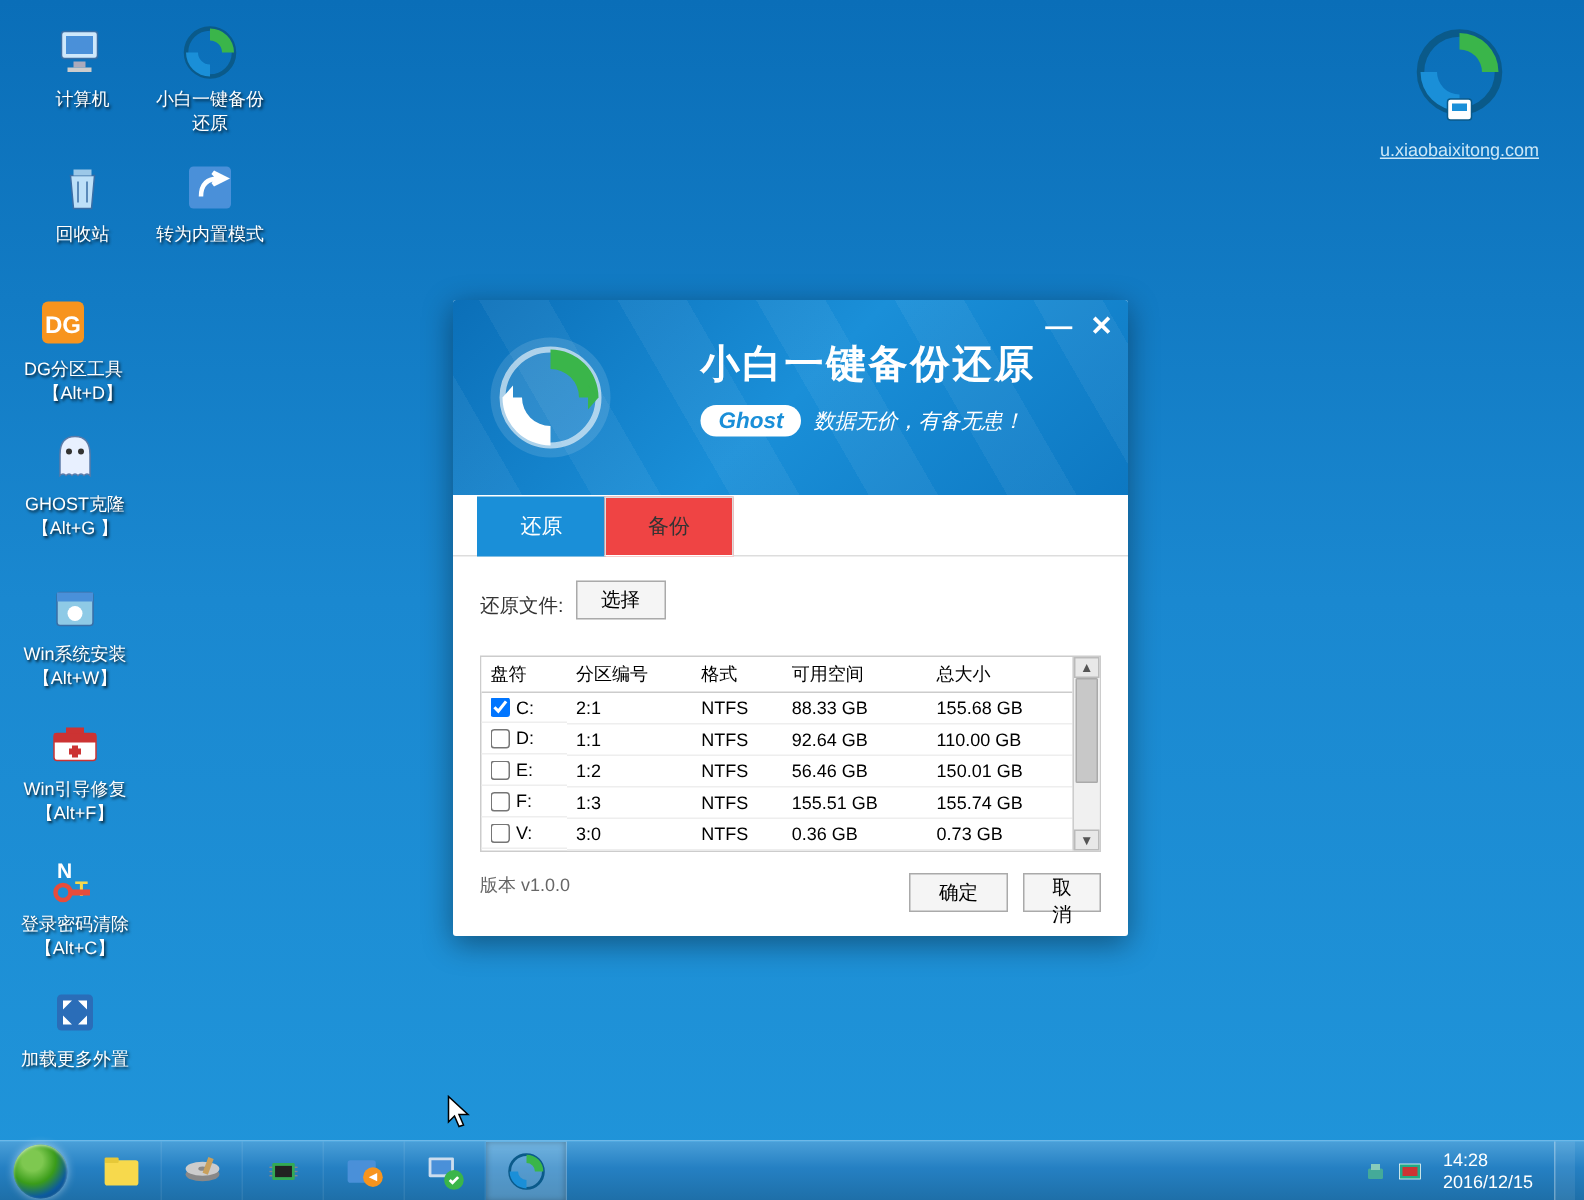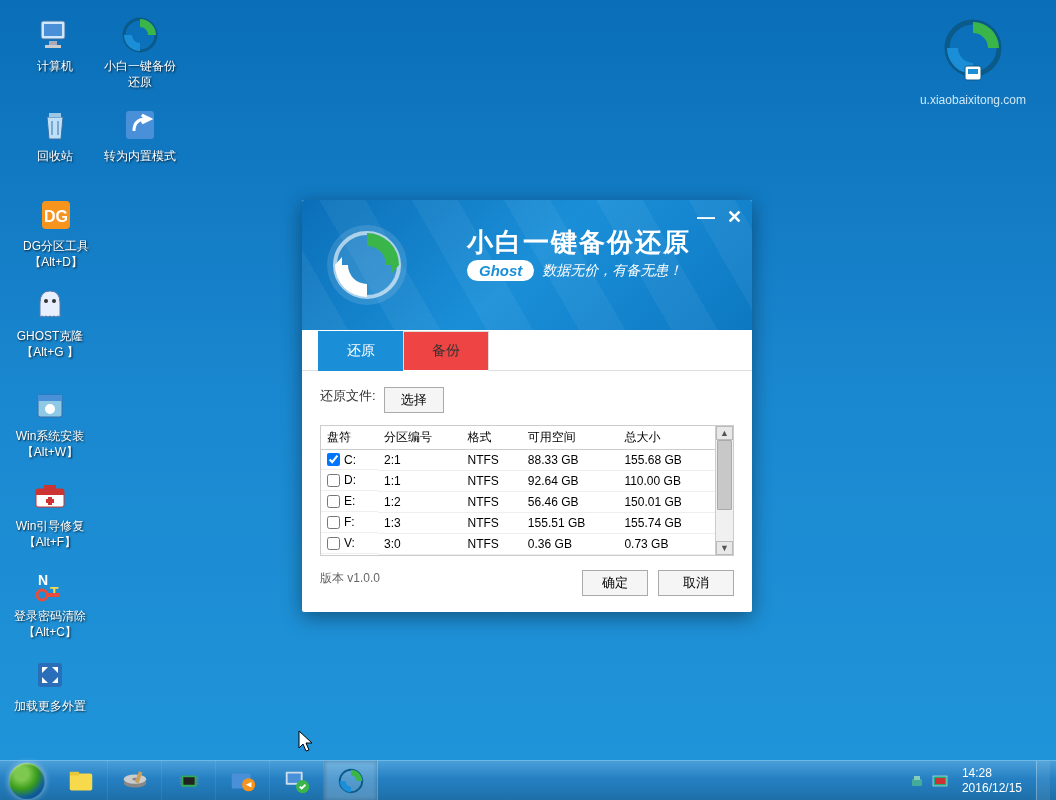--- a/index.html
+++ b/index.html
@@ -4,39 +4,39 @@
 <style>
 * { margin: 0; padding: 0; box-sizing: border-box; font-family: "Microsoft YaHei", "SimSun", sans-serif; }
 body { width: 1056px; height: 800px; overflow: hidden; background: linear-gradient(180deg, #0a6eb8 0%, #1a88d0 50%, #2095da 100%); position: relative; }
 .desktop { width: 100%; height: 760px; position: relative; }
 .desktop-icon { position: absolute; width: 80px; text-align: center; cursor: pointer; }
 .desktop-icon .icon-img { width: 40px; height: 40px; margin: 0 auto 4px; display: flex; align-items: center; justify-content: center; }
 .desktop-icon .icon-label { font-size: 12px; color: #fff; text-shadow: 1px 1px 2px rgba(0,0,0,0.8); white-space: pre-line; line-height: 1.3; }
 .watermark { position: absolute; top: 18px; right: 30px; text-align: center; }
 .watermark .wm-icon { width: 70px; height: 70px; margin: 0 auto 5px; }
 .watermark .wm-title { color: #fff; font-size: 18px; font-weight: bold; text-shadow: 1px 1px 2px rgba(0,0,0,0.5); }
-.watermark .wm-url { color: #cde8f7; font-size: 12px; margin-top: 3px; }
+.watermark .wm-url { color: #cde8f7; font-size: 12px; margin-top: 3px; text-decoration: underline; }
 .window { position: absolute; left: 302px; top: 200px; width: 450px; background: #fff; box-shadow: 0 5px 20px rgba(0,0,0,0.4); border-radius: 2px; }
 .window-header { height: 130px; background: linear-gradient(135deg, #0b6fb8 0%, #1a8fd8 50%, #0d78c2 100%); position: relative; overflow: hidden; border-radius: 2px 2px 0 0; }
 .window-header::before { content:""; position:absolute; inset:0; background: repeating-linear-gradient(60deg, rgba(255,255,255,0.05) 0 40px, rgba(255,255,255,0) 40px 80px); }
 .window-controls { position: absolute; top: 8px; right: 10px; display: flex; gap: 12px; }
 .window-controls span { color: #fff; font-size: 18px; cursor: pointer; font-weight: bold; line-height: 1; }
 .header-logo { position: absolute; left: 20px; top: 20px; width: 90px; height: 90px; }
 .header-title { position: absolute; left: 165px; top: 25px; color: #fff; }
 .header-title .main-title { font-size: 26px; font-weight: bold; letter-spacing: 2px; }
-.header-title .ghost-badge { display: flex; align-items: center; gap: 8px; }
+.header-title .ghost-badge { margin-top: 10px; display: flex; align-items: center; gap: 8px; }
 .ghost-label { background: #fff; color: #1a8fd8; font-weight: bold; font-style: italic; padding: 2px 12px; border-radius: 12px; font-size: 15px; }
 .ghost-slogan { color: #fff; font-size: 14px; font-style: italic; }
 .window-body { padding: 0; }
 .tabs { display: flex; border-bottom: 1px solid #ddd; padding: 0 16px; }
 .tab { padding: 10px 28px; font-size: 14px; cursor: pointer; border: 1px solid transparent; position: relative; top: 1px; }
 .tab.active { background: #1a8fd8; color: #fff; }
 .tab.inactive { background: #ef4444; color: #333; border: 1px solid #ddd; border-bottom: 1px solid #fff; margin-left: -1px; }
 .content { padding: 16px 18px; }
-.file-row { display: flex; align-items: flex-start; gap: 8px; margin-bottom: 12px; }
+.file-row { display: flex; align-items: flex-end; gap: 8px; margin-bottom: 24px; }
 .file-label { font-size: 13px; color: #333; }
 .file-select { flex: 1; height: 24px; border: 1px solid #aaa; font-size: 12px; padding: 2px 4px; background: #fff; }
 .btn { height: 26px; padding: 0 16px; border: 1px solid #aaa; background: #f5f5f5; font-size: 13px; cursor: pointer; }
 .disk-table-wrap { border: 1px solid #ccc; display: flex; }
 .disk-table { flex: 1; border-collapse: collapse; font-size: 12px; }
 .disk-table th, .disk-table td { text-align: left; padding: 3px 6px; border-bottom: 1px solid #eee; height: 20px; }
 .disk-table th { background: #fff; font-weight: normal; border-bottom: 1px solid #ccc; }
 .disk-table td:first-child { display: flex; align-items: center; gap: 4px; }
 .disk-table input[type=checkbox] { width: 13px; height: 13px; }
 .scroll-col { width: 18px; background: #f0f0f0; border-left: 1px solid #ccc; position: relative; }
@@ -99,21 +99,21 @@
       </div>
       <div class="desktop-icon" style="left: 100px; top: 105px;">
         <div class="icon-img">
           <svg viewBox="0 0 40 40">
             <rect x="6" y="6" width="28" height="28" rx="3" fill="#4a90d9"></rect>
             <path d="M14 26 Q14 14 26 14 L22 10 L30 14 L22 18 L26 14" fill="none" stroke="#fff" stroke-width="3"></path>
           </svg>
         </div>
         <div class="icon-label">转为内置模式</div>
       </div>
-      <div class="desktop-icon" style="left: 16px; top: 195px;">
+      <div class="desktop-icon" style="left: 2px; top: 195px; text-align: right;">
         <div class="icon-img">
           <svg viewBox="0 0 40 40">
             <rect x="6" y="6" width="28" height="28" rx="4" fill="#f7941e"></rect>
             <text x="20" y="27" text-anchor="middle" fill="#fff" font-size="16" font-weight="bold">DG</text>
           </svg>
         </div>
         <div class="icon-label">DG分区工具
 【Alt+D】</div>
       </div>
       <div class="desktop-icon" style="left: 10px; top: 285px;">
@@ -287,21 +287,21 @@
           </table>
           <div class="scroll-col">
             <div class="arr up">▲</div>
             <div class="thumb"></div>
             <div class="arr down">▼</div>
           </div>
         </div>
         <div class="footer-row">
           <span class="version">版本 v1.0.0</span>
           <button class="btn" style="width:66px">确定</button>
-          <button class="btn" style="width:76px">取消</button>
+          <button class="btn" style="width:52px">取消</button>
         </div>
       </div>
     </div>
   </div>
 
   <div class="cursor-arrow">
     <svg width="18" height="24" viewBox="0 0 18 24">
         <path d="M1 1 L1 18 L5 14 L8 21 L11 20 L8 13 L14 13 Z" fill="#fff" stroke="#000" stroke-width="1"></path>
       </svg>
   </div>

